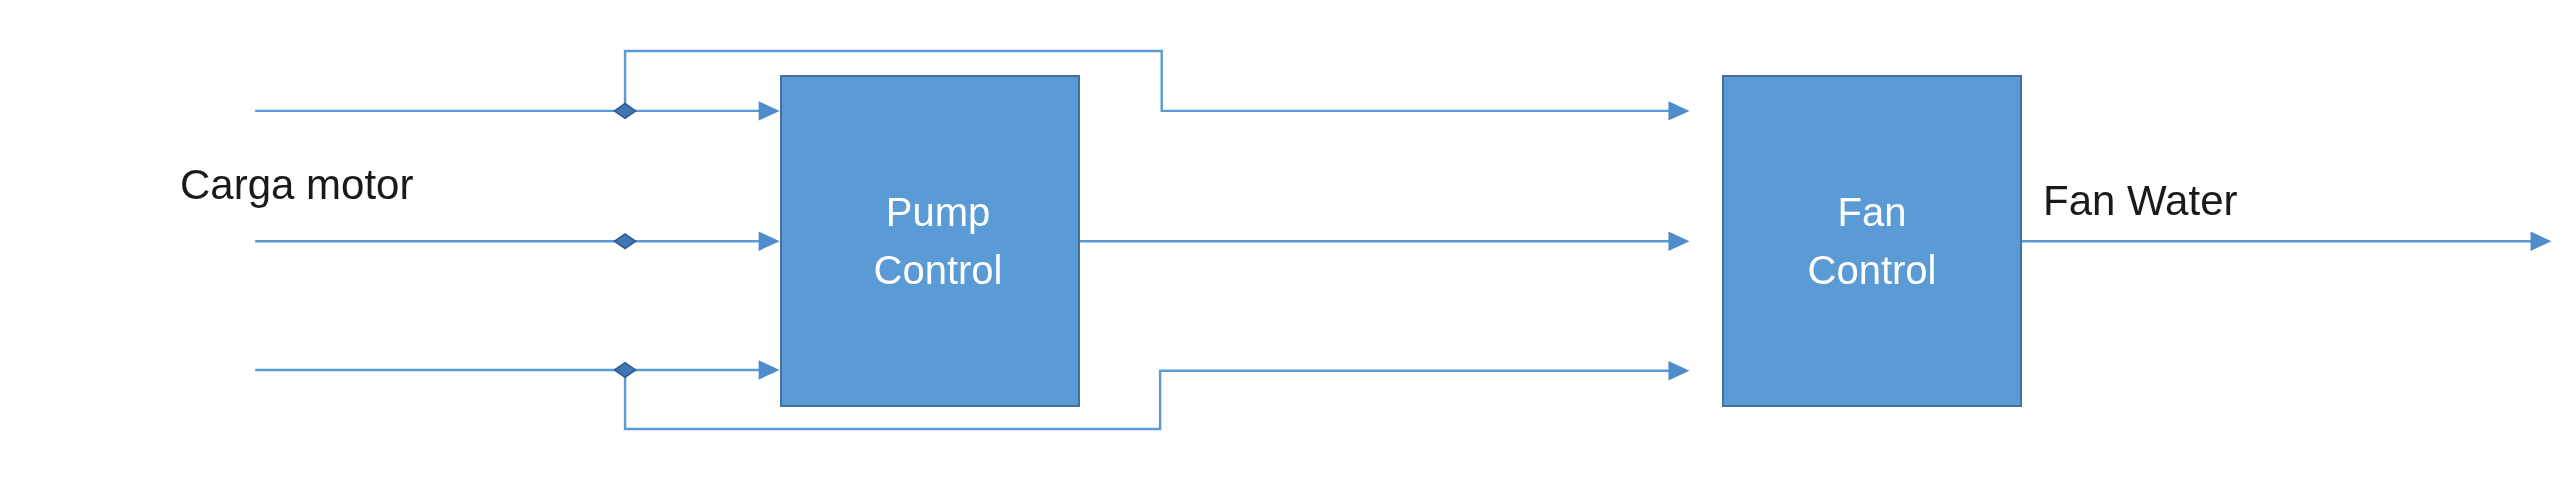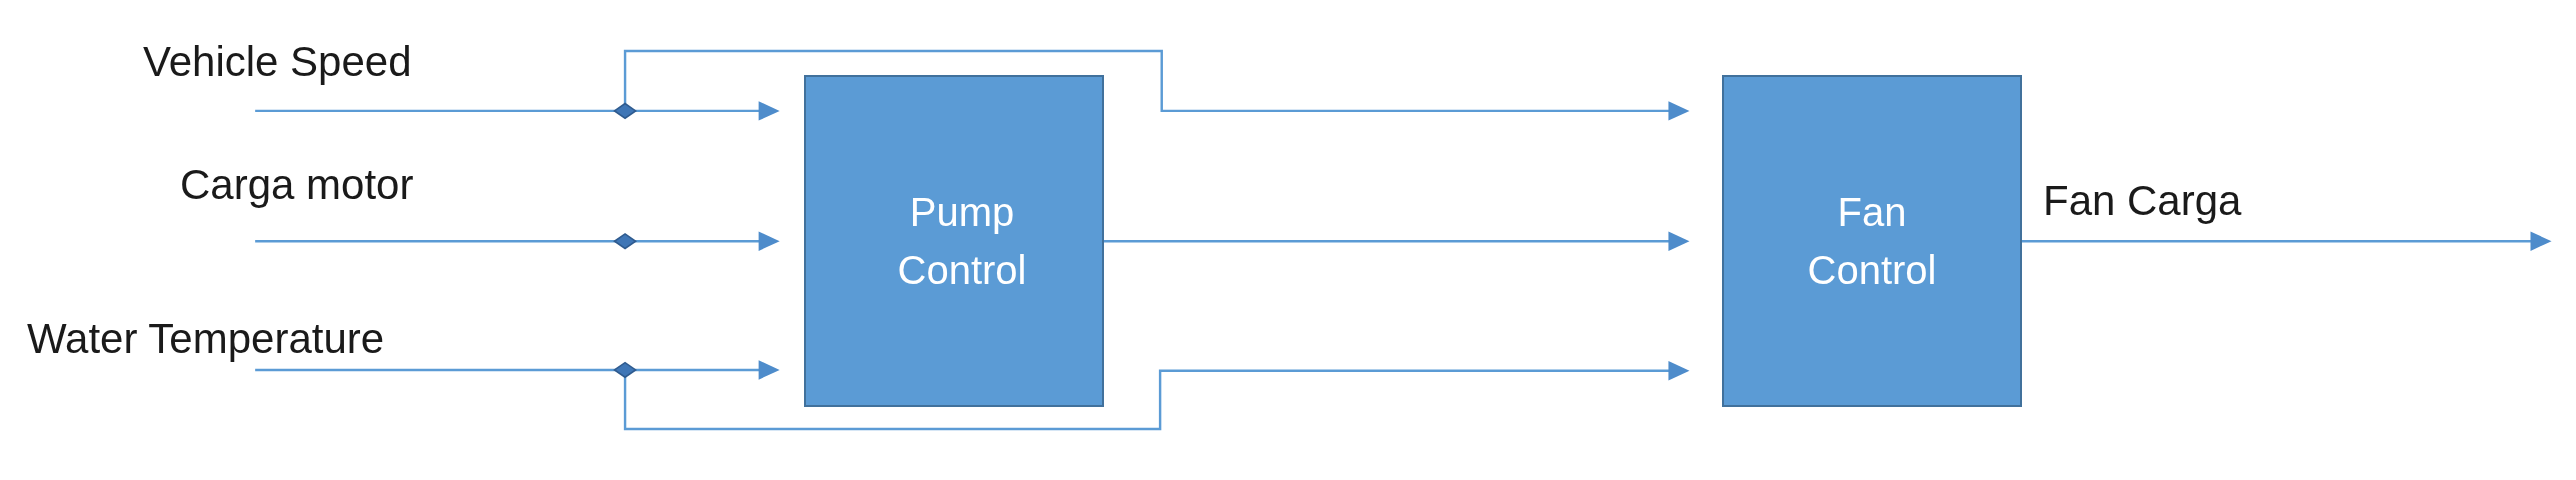--- a/index.html
+++ b/index.html
@@ -46,21 +46,21 @@
     box-sizing: border-box;
     display: flex;
     flex-direction: column;
     align-items: center;
     justify-content: center;
     color: #ffffff;
     font-size: 40px;
     line-height: 58px;
     text-align: center;
   }
-  .block-pump { left: 804px; padding-left: 16px; }
+  .block-pump { left: 780px; padding-left: 16px; }
   .block-fan  { left: 1690px; margin-left: 32px; }
   .io-label {
     position: absolute;
     color: #1a1a1a;
     font-size: 42px;
     line-height: 49px;
     white-space: nowrap;
   }
   .lbl-vehicle-speed     { left: 143px;  top: 37px;  }
   .lbl-carga-motor       { left: 180px;  top: 160px; }
@@ -92,25 +92,23 @@
     <polygon class="arrowhead" points="2061,125 2087,137 2061,149"></polygon>
     <polygon class="arrowhead" points="2061,286 2087,298 2061,310"></polygon>
     <polygon class="arrowhead" points="2061,446 2087,458 2061,470"></polygon>
     <polygon class="arrowhead" points="3126,286 3152,298 3126,310"></polygon>
 
     <polygon class="junction" points="759,137 772,128 785,137 772,146"></polygon>
     <polygon class="junction" points="759,298 772,289 785,298 772,307"></polygon>
     <polygon class="junction" points="759,457 772,448 785,457 772,466"></polygon>
   </svg>
 
-  <div class="io-label lbl-vehicle-speed">Vehicle Speed</div>
   <div class="io-label lbl-carga-motor">Carga motor</div>
-  <div class="io-label lbl-water-temperature">Water Temperature</div>
 
-  <div class="io-label lbl-fan-speed">Fan Carga</div>
+  <div class="io-label lbl-fan-speed">Fan Water</div>
 
   <div class="block block-pump">
     <span>Pump</span>
     <span>Control</span>
   </div>
   <div class="block block-fan">
     <span>Fan</span>
     <span>Control</span>
   </div>
 

